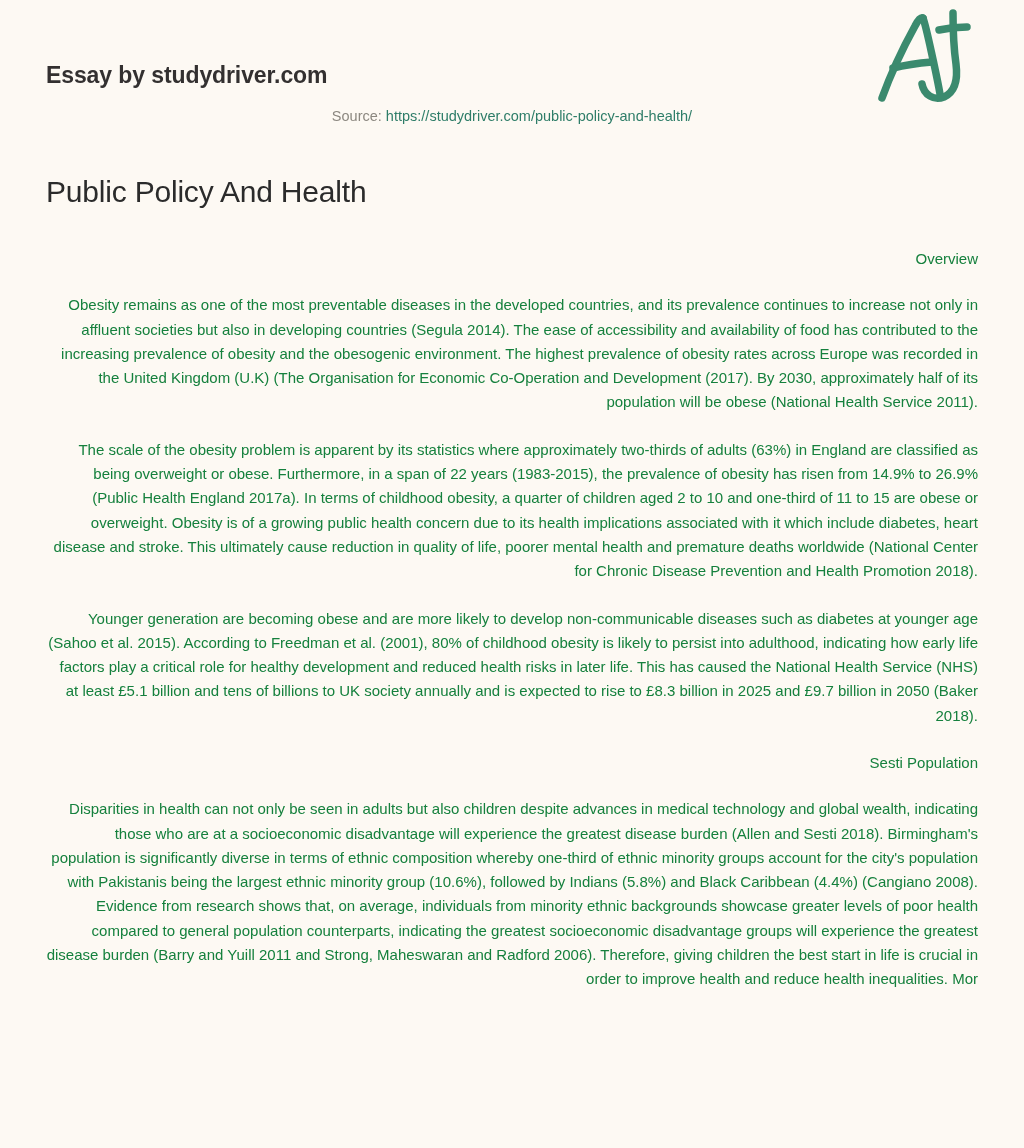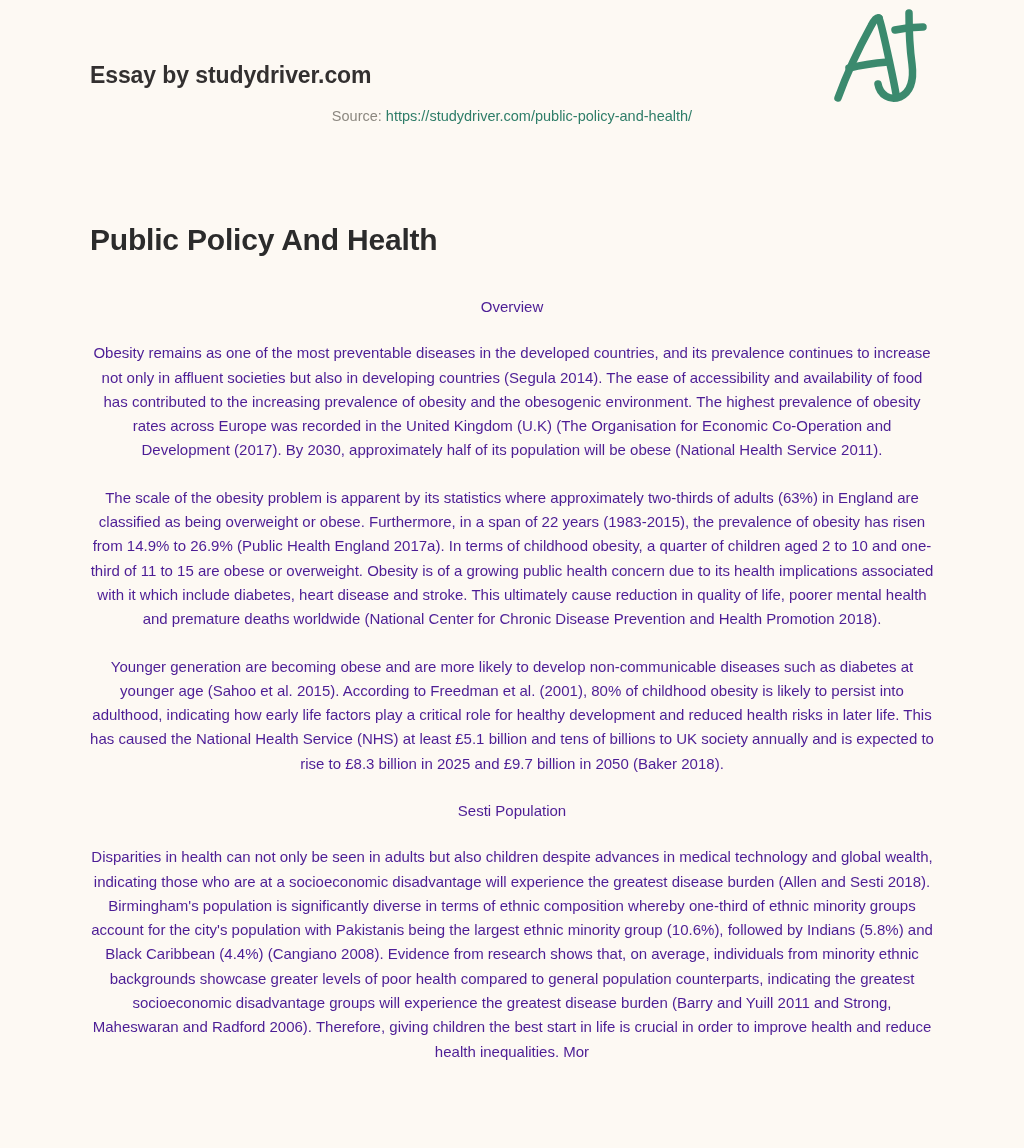--- a/index.html
+++ b/index.html
@@ -12,21 +12,21 @@
     background: #fdf9f3;
     font-family: "Liberation Sans", sans-serif;
     color: #3b3b3b;
     overflow: hidden;
   }
   .page {
     position: relative;
     width: 1024px;
     height: 1148px;
     box-sizing: border-box;
-    padding: 0 90px;
+    padding: 0 46px;
   }
   
   .masthead {
     position: relative;
     padding-top: 62px;
   }
   .brand-line {
     font-size: 23px;
     font-weight: bold;
     color: #333030;
@@ -46,37 +46,37 @@
   }
   .logo {
     position: absolute;
     top: 2px;
     right: -12px;
     width: 130px;
     height: 110px;
   }
   
   .doc-title {
-    margin-top: 96px;
+    margin-top: 48px;
     font-size: 30px;
-    font-weight: bold;
+    font-weight: normal;
     color: #2b2b2b;
     letter-spacing: -0.2px;
     line-height: 1.25;
   }
   
   .doc-body {
     margin-top: 36px;
   }
   .doc-body .block {
     font-size: 15px;
     line-height: 24.3px;
-    color: #4c1d95;
+    color: #15803d;
     margin: 0 0 23px 0;
-    text-align: center;
+    text-align: right;
   }
   .doc-body .block.section-label {
     margin-bottom: 22px;
   }
   .doc-body .block:last-child {
     margin-bottom: 8px;
   }
 </style>
 </head>
 <body>

